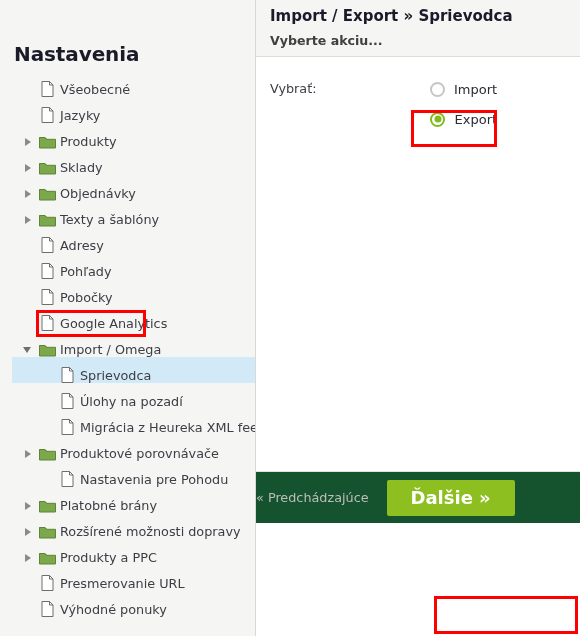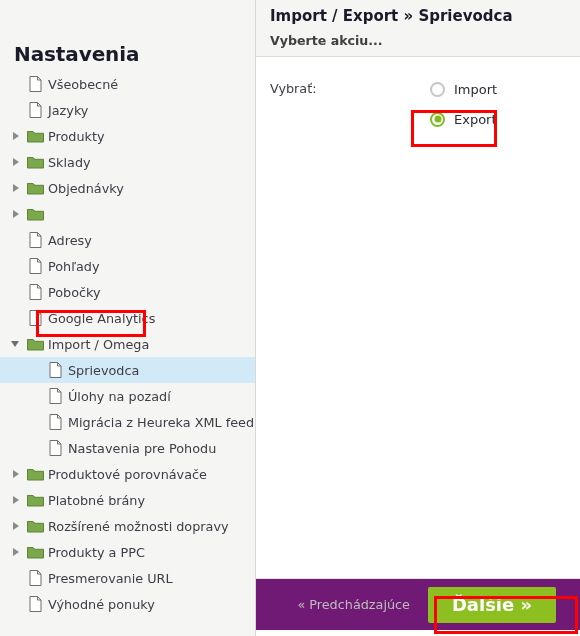--- a/index.html
+++ b/index.html
@@ -44,27 +44,28 @@
     line-height: 1.1;
     margin-top: 36px;
   }
   .tree {
     list-style: none;
     margin: 0;
     padding: 0;
   }
   .tree-item {
     display: flex;
-    align-items: center;
+    align-items: flex-end;
     height: 26px;
     font-size: 12.8px;
     color: #3d3d46;
     padding-left: 10px;
     white-space: nowrap;
     position: relative;
+    margin-left: 12px;
   }
   .tree-item.selected {
     background: #d2eaf7;
   }
   .tree-item.depth1 { padding-left: 30px; }
 
   .twisty {
     width: 14px;
     min-width: 14px;
     height: 14px;
@@ -93,21 +94,21 @@
     min-width: 22px;
     display: flex;
     align-items: center;
     justify-content: center;
   }
   .label { padding-left: 2px; }
 
   
   .panel {
     flex: 1;
-    height: 630px;
+    height: 523px;
     position: relative;
     background: #ffffff;
     display: flex;
     flex-direction: column;
   }
   .panel-header {
     background: #f5f5f3;
     border-bottom: 1px solid #dcdcd8;
     padding: 6px 0 7px 14px;
   }
@@ -143,20 +144,21 @@
   }
   .radio-group {
     display: flex;
     flex-direction: column;
     gap: 10px;
   }
   .radio-row {
     display: flex;
     align-items: center;
     height: 20px;
+    justify-content: space-between;
   }
   .radio {
     width: 15px;
     height: 15px;
     border-radius: 50%;
     border: 2px solid #c6c6c6;
     background: #ffffff;
     position: relative;
     min-width: 15px;
   }
@@ -176,23 +178,22 @@
     font-size: 13px;
     color: #2b2b36;
     padding-left: 9px;
   }
 
   .panel-footer {
     border-top: 1px solid #e2e2de;
     height: 52px;
     display: flex;
     align-items: center;
-    justify-content: flex-end;
-    padding-right: 24px;
-    background: #701a75;
+    padding-right: 6px;
+    background: #14532d;
   }
   .prev-link {
     font-size: 12.8px;
     color: #bdbdbd;
     margin-right: 18px;
     text-decoration: none;
     white-space: nowrap;
   }
   .next-btn {
     background: #8cbf1f;
@@ -278,20 +279,21 @@
           <span class="label">Objednávky</span>
         </li>
         <li class="tree-item depth0">
           <span class="twisty collapsed"></span>
           <span class="icon-slot">
             <svg width="17" height="14" viewBox="0 0 17 14">
               <path d="M0.5 2.5 H6 L7.5 4.3 H16.5 V13 H0.5 Z" fill="#7ca84c" stroke="#5f8438" stroke-width="1"></path>
               <path d="M0.5 2.5 H6 L7.5 4.3" fill="none" stroke="#5f8438" stroke-width="1"></path>
             </svg>
           </span>
+          <span class="label">Texty a šablóny</span>
         </li>
         <li class="tree-item depth0">
           <span class="twisty"></span>
           <span class="icon-slot">
             <svg width="13" height="16" viewBox="0 0 13 16">
               <path d="M1 0.5 H8.5 L12 4 V15.5 H1 Z" fill="#ffffff" stroke="#6e6e6e" stroke-width="1"></path>
               <path d="M8.5 0.5 V4 H12" fill="none" stroke="#6e6e6e" stroke-width="1"></path>
             </svg>
           </span>
           <span class="label">Adresy</span>
@@ -359,39 +361,39 @@
         <li class="tree-item depth1">
           <span class="twisty"></span>
           <span class="icon-slot">
             <svg width="13" height="16" viewBox="0 0 13 16">
               <path d="M1 0.5 H8.5 L12 4 V15.5 H1 Z" fill="#ffffff" stroke="#6e6e6e" stroke-width="1"></path>
               <path d="M8.5 0.5 V4 H12" fill="none" stroke="#6e6e6e" stroke-width="1"></path>
             </svg>
           </span>
           <span class="label">Migrácia z Heureka XML feedu</span>
         </li>
+        <li class="tree-item depth0">
+          <span class="twisty collapsed"></span>
+          <span class="icon-slot">
+            <svg width="17" height="14" viewBox="0 0 17 14">
+              <path d="M0.5 2.5 H6 L7.5 4.3 H16.5 V13 H0.5 Z" fill="#7ca84c" stroke="#5f8438" stroke-width="1"></path>
+              <path d="M0.5 2.5 H6 L7.5 4.3" fill="none" stroke="#5f8438" stroke-width="1"></path>
+            </svg>
+          </span>
+          <span class="label">Produktové porovnávače</span>
+        </li>
         <li class="tree-item depth1">
           <span class="twisty"></span>
           <span class="icon-slot">
             <svg width="13" height="16" viewBox="0 0 13 16">
               <path d="M1 0.5 H8.5 L12 4 V15.5 H1 Z" fill="#ffffff" stroke="#6e6e6e" stroke-width="1"></path>
               <path d="M8.5 0.5 V4 H12" fill="none" stroke="#6e6e6e" stroke-width="1"></path>
             </svg>
           </span>
           <span class="label">Nastavenia pre Pohodu</span>
-        </li>
-        <li class="tree-item depth0">
-          <span class="twisty collapsed"></span>
-          <span class="icon-slot">
-            <svg width="17" height="14" viewBox="0 0 17 14">
-              <path d="M0.5 2.5 H6 L7.5 4.3 H16.5 V13 H0.5 Z" fill="#7ca84c" stroke="#5f8438" stroke-width="1"></path>
-              <path d="M0.5 2.5 H6 L7.5 4.3" fill="none" stroke="#5f8438" stroke-width="1"></path>
-            </svg>
-          </span>
-          <span class="label">Produktové porovnávače</span>
         </li>
         <li class="tree-item depth0">
           <span class="twisty collapsed"></span>
           <span class="icon-slot">
             <svg width="17" height="14" viewBox="0 0 17 14">
               <path d="M0.5 2.5 H6 L7.5 4.3 H16.5 V13 H0.5 Z" fill="#7ca84c" stroke="#5f8438" stroke-width="1"></path>
               <path d="M0.5 2.5 H6 L7.5 4.3" fill="none" stroke="#5f8438" stroke-width="1"></path>
             </svg>
           </span>
           <span class="label">Platobné brány</span>

